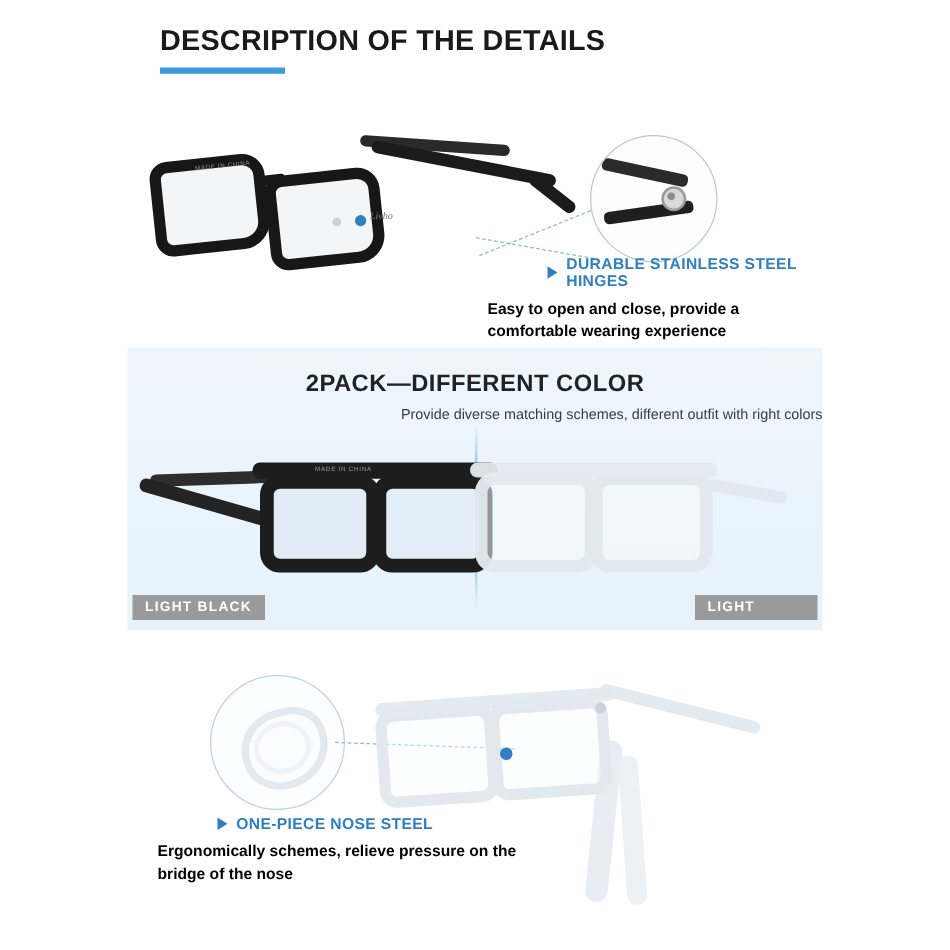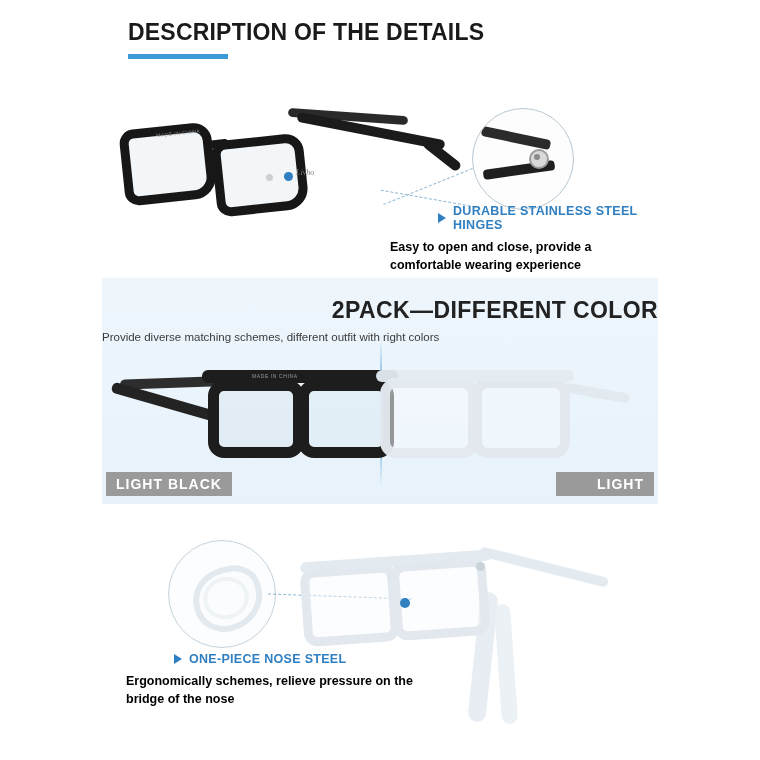--- a/index.html
+++ b/index.html
@@ -221,29 +221,29 @@
   
   .sec2 {
     position: absolute;
     left: 102px;
     top: 278px;
     width: 556px;
     height: 226px;
     background: linear-gradient(180deg,#eef6fc 0%, #e7f2fb 100%);
   }
   .sec2-title {
-    text-align: right;
+    text-align: center;
     margin-top: 19px;
-    font-size: 23px;
+    font-size: 19px;
     font-weight: bold;
     color: #222;
     letter-spacing: 0.4px;
   }
   .sec2-sub {
-    text-align: left;
+    text-align: right;
     margin-top: 7px;
     font-size: 11.5px;
     color: #3b3b3b;
   }
   .divider-line {
     position: absolute;
     left: 278px;
     top: 62px;
     width: 2px;
     height: 146px;
@@ -345,27 +345,27 @@
     left: 188px; top: 34px;
     width: 66px; height: 10px;
     background: rgba(226,233,239,0.95);
     border-radius: 5px;
     transform: rotate(10deg);
   }
 
   .swatch-label {
     position: absolute;
     bottom: 8px;
-    font-size: 14px;
+    font-size: 11px;
     font-weight: bold;
     color: #ffffff;
     letter-spacing: 1px;
     background: #9a9a9a;
     padding: 4px 10px;
-    text-align: right;
+    text-align: left;
     min-width: 78px;
   }
   .swatch-left { left: 4px; }
   .swatch-right { right: 4px; }
 
   
   .sec3 {
     position: absolute;
     left: 0;
     top: 512px;

